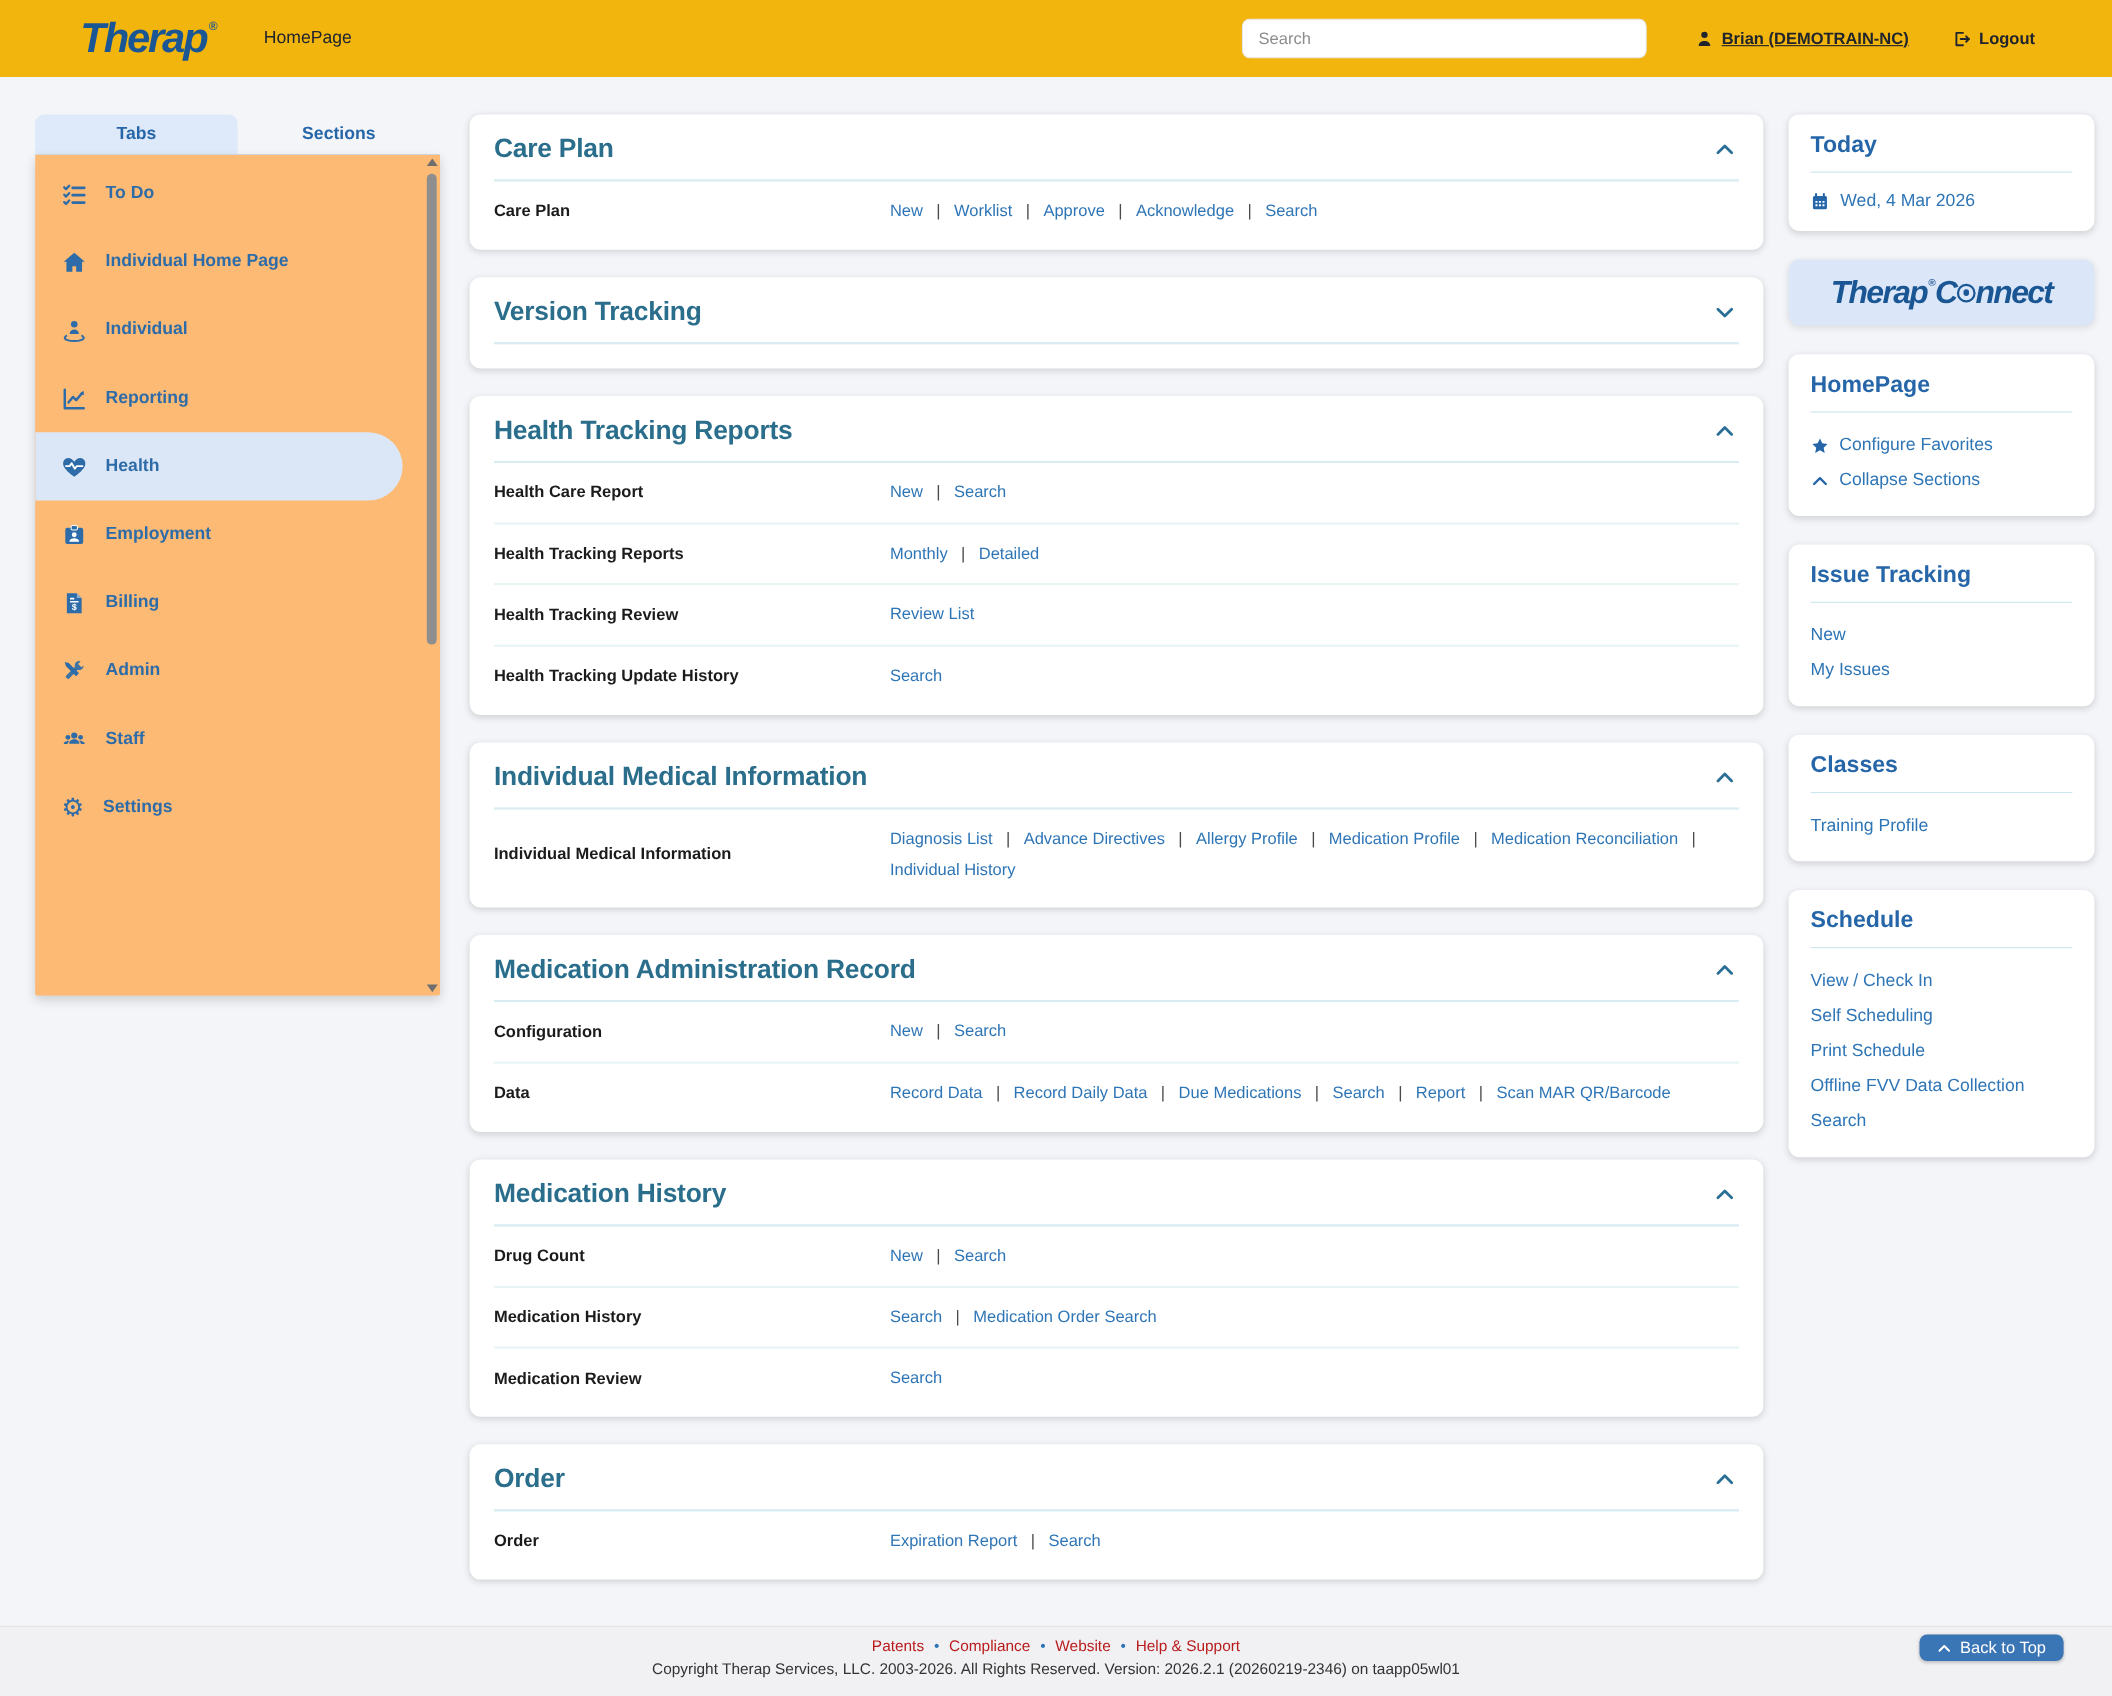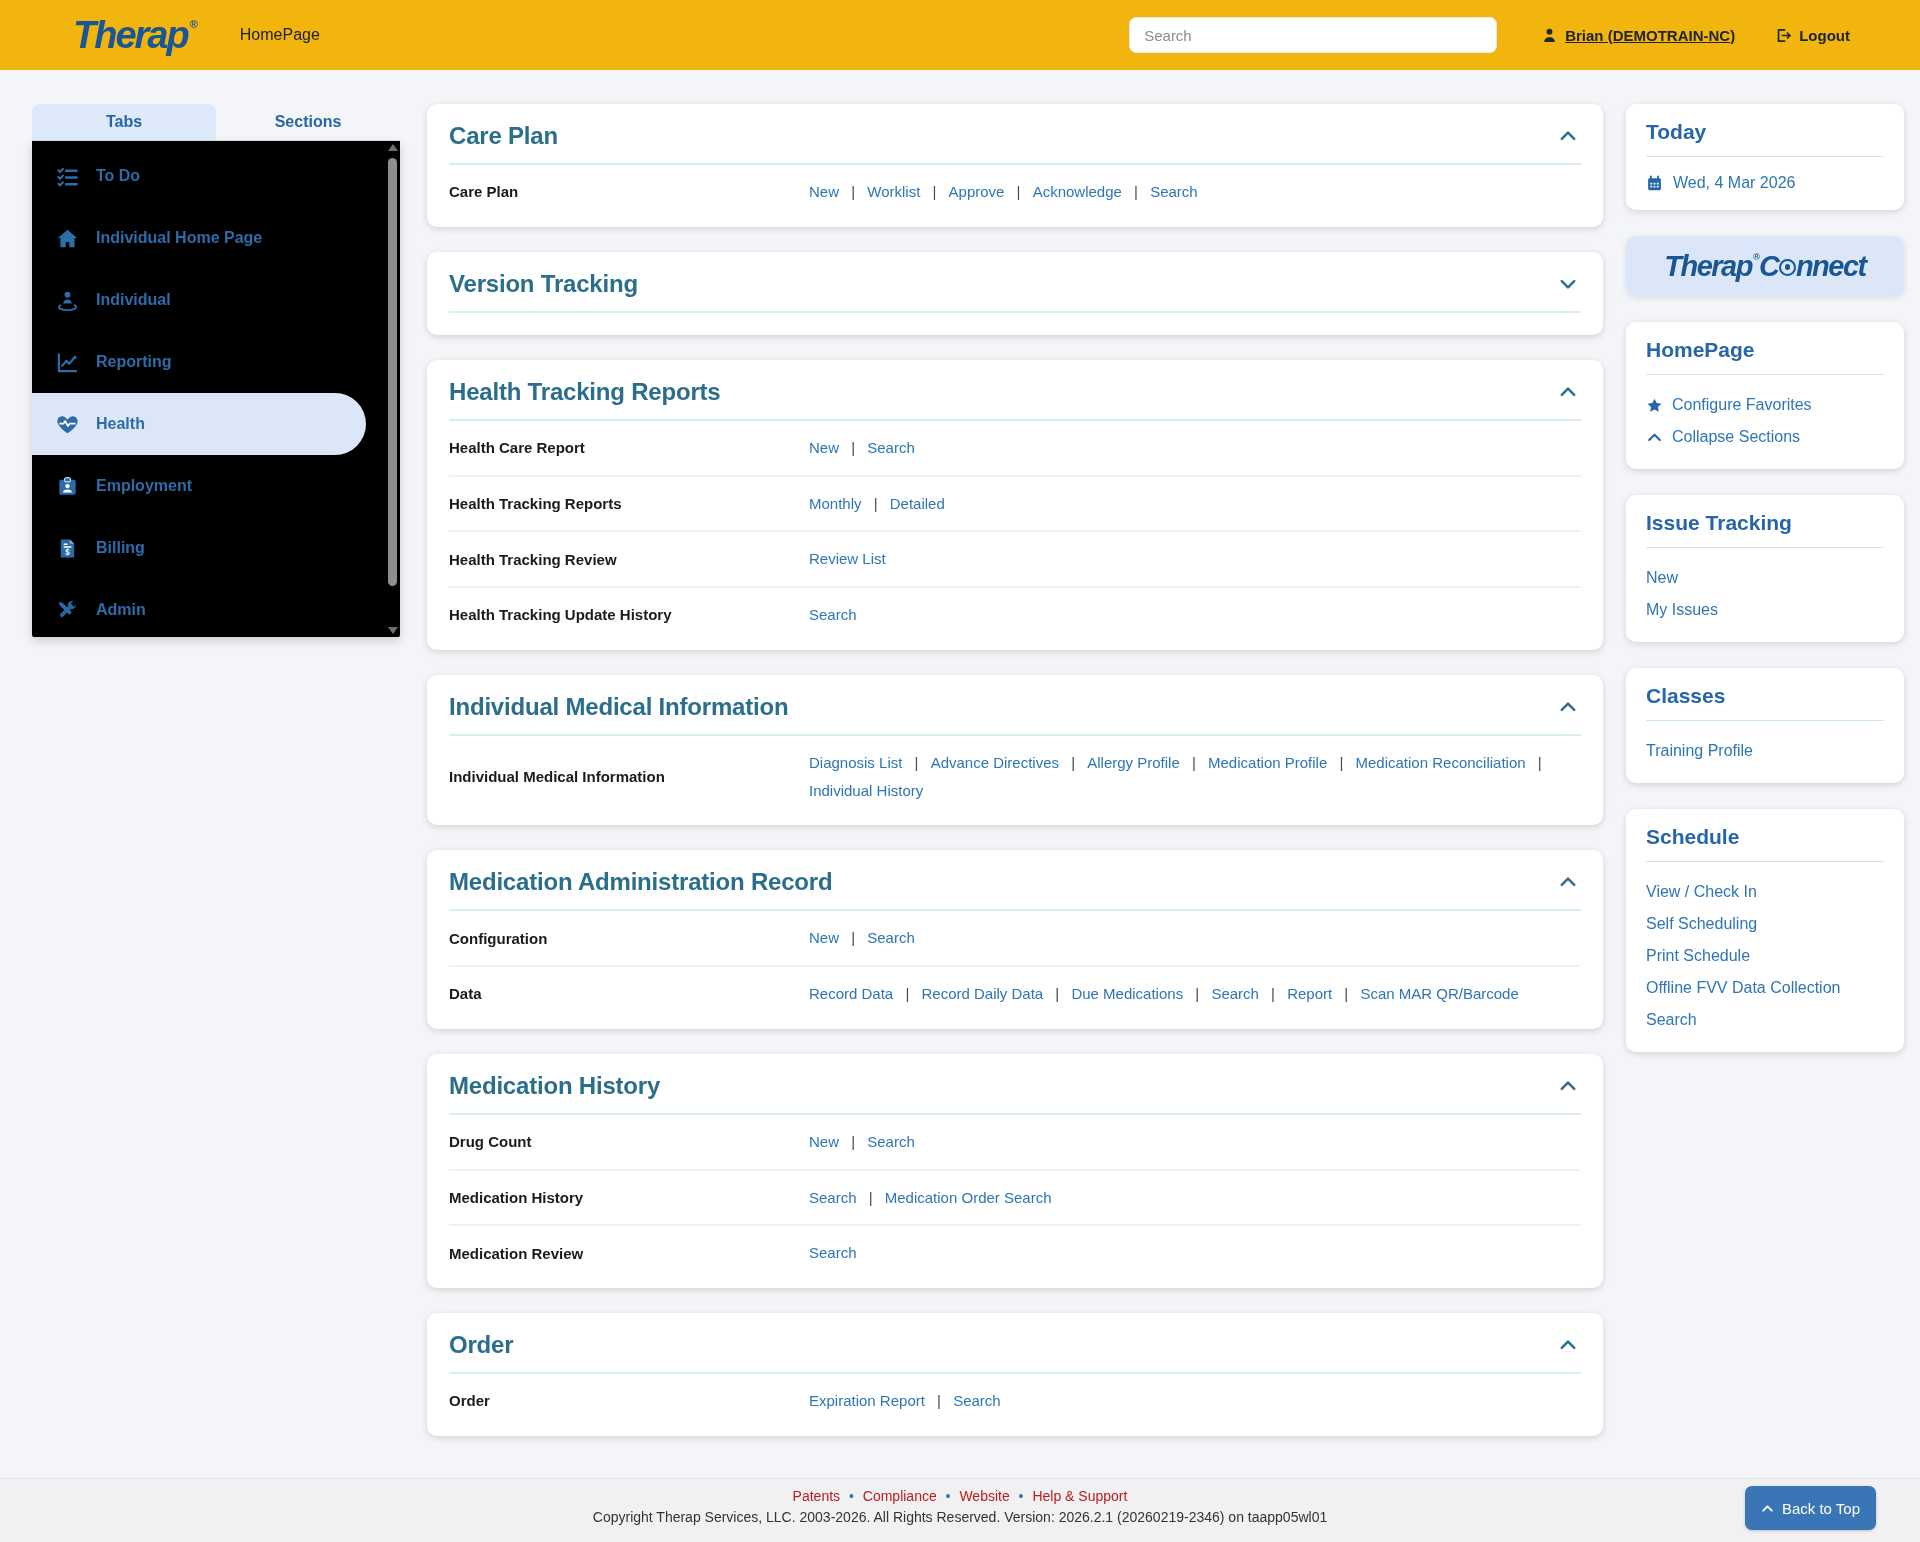--- a/index.html
+++ b/index.html
@@ -26,21 +26,21 @@
   .tb-ic svg { width:100%; height:100%; }
 
   
   .wrap { flex:1; display:flex; align-items:flex-start; padding:34px 16px 0 32px; overflow:hidden; }
 
   
   .left { width:368px; flex:none; }
   .tabstrip { display:flex; height:37px; border-bottom:1px solid #D7DBE2; }
   .tab { flex:1; display:flex; align-items:center; justify-content:center; font-size:16px; font-weight:700; color:#2666A8; cursor:pointer; }
   .tab.active { background:#DEE9F9; border-radius:8px 8px 0 0; }
-  .panel { position:relative; background:#000000; height:496px; overflow:hidden; box-shadow:0 4px 10px rgba(0,0,0,.16); border-radius:0 0 2px 2px; }
+  .panel { position:relative; background:#fdba74; height:764px; overflow:hidden; box-shadow:0 4px 10px rgba(0,0,0,.16); border-radius:0 0 2px 2px; }
   .menu { padding-top:4px; }
   .side-item { display:flex; align-items:center; height:62px; padding-left:24px; gap:17px; cursor:pointer; }
   .side-item.active { background:#DBE7F7; border-radius:0 40px 40px 0; margin-right:34px; }
   .s-icon { width:23px; height:23px; flex:none; color:#2D6CA8; display:inline-flex; }
   .s-icon svg { width:100%; height:100%; }
   .s-gear { font-size:23px; line-height:23px; color:#2D6CA8; }
   .s-label { font-size:16px; font-weight:700; color:#2D6CA8; }
   .sbar { position:absolute; top:3px; bottom:3px; right:2px; width:11px; }
   .sbar-up, .sbar-down { position:absolute; left:1px; width:0; height:0; border-left:5px solid transparent; border-right:5px solid transparent; }
   .sbar-up   { top:0;  border-bottom:7px solid #6F6F6F; }
@@ -77,21 +77,21 @@
   .c-reg { font-size:9px; font-weight:700; margin:2px 1px 0 1px; }
   .tc-o { display:inline-block; width:.58em; height:.58em; border:.085em solid currentColor; border-radius:50%; position:relative; margin:0 .01em; }
   .tc-o::after { content:""; position:absolute; left:50%; top:50%; width:.18em; height:.18em; margin:-.09em 0 0 -.09em; background:currentColor; border-radius:50%; }
 
   
   .footer { flex:none; height:64px; background:#F1F1F3; border-top:1px solid #E4E4E6; position:relative; text-align:center; padding-top:9px; }
   .f-links { font-size:14px; }
   .f-links a { color:#b91c1c; }
   .f-bullet { color:#2E75B6; margin:0 5px; }
   .f-copy { font-size:14px; color:#333; margin-top:5px; }
-  .back-top { position:absolute; right:44px; top:7px; background:#3A75B5; color:#fff; border:none; border-radius:7px; height:44px; padding:0 16px; font-size:15px; font-family:inherit; display:flex; align-items:center; gap:8px; cursor:pointer; box-shadow:0 1px 3px rgba(0,0,0,.2); }
+  .back-top { position:absolute; right:44px; top:7px; background:#3A75B5; color:#fff; border:none; border-radius:7px; height:24px; padding:0 16px; font-size:15px; font-family:inherit; display:flex; align-items:center; gap:8px; cursor:pointer; box-shadow:0 1px 3px rgba(0,0,0,.2); }
   .back-top svg { width:13px; height:13px; }
 </style>
 </head>
 <body>
 
 <header class="topbar">
   <a class="brand">
     <span class="brand-text">Therap</span>
     <span class="brand-reg">®</span>
   </a>

